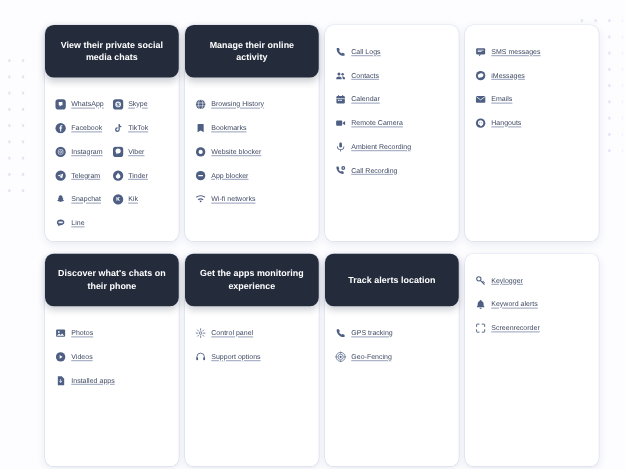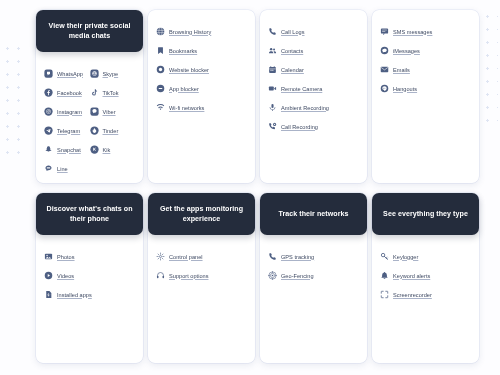--- a/index.html
+++ b/index.html
@@ -23,21 +23,21 @@
   }
   .dots-left{left:2px;top:42px;width:26px;height:120px;}
   .dots-right{right:2px;top:10px;width:38px;height:120px;}
 
   .grid{
     position:absolute;left:0;top:0;width:500px;height:375px;
     display:grid;
     grid-template-columns:repeat(4,111px);
     grid-template-rows:173px 170px;
     column-gap:1px;row-gap:10px;
-    padding:10px 0 0 36px;
+    padding:20px 0 0 36px;
     box-sizing:border-box;
   }
   .card{
     position:relative;
     width:107px;
     background:#ffffff;
     border-radius:7px;
     box-shadow:0 2px 7px rgba(40,60,110,.10), 0 0 0 .5px rgba(225,230,245,.9);
     display:flex;flex-direction:column;
     overflow:visible;
@@ -206,20 +206,23 @@
                   <path d="M12 4c4.4 0 8 2.8 8 6.3 0 3.5-3.6 6.3-8 6.3-.5 0-1-.04-1.5-.1l-3.3 2.1c-.3.2-.6 0-.5-.4l.5-2.2C4.8 14.8 4 13 4 10.3 4 6.8 7.6 4 12 4z"></path>
                   <rect x="7.4" y="8.6" width="9.2" height="3.4" rx=".6" fill="#fff" opacity=".92"></rect>
                 </svg>
               </span>
               <span class="lbl">Line</span>
             </a>
           </div>
         </div>
       </div>
       <div class="card">
+        <div class="card-head">
+          <h3>Manage their online activity</h3>
+        </div>
         <div class="card-body">
           <div class="items one-col">
             <a class="item">
               <span class="ico">
                 <svg viewBox="0 0 24 24">
                   <circle cx="12" cy="12" r="10"></circle>
                   <ellipse cx="12" cy="12" rx="4.4" ry="10" fill="none" stroke="#fff" stroke-width="1.2"></ellipse>
                   <path d="M2.6 9h18.8M2.6 15h18.8" stroke="#fff" stroke-width="1.2" fill="none"></path>
                 </svg>
               </span>
@@ -437,21 +440,21 @@
                   <rect x="17.4" y="12.6" width="4" height="6.4" rx="1.8"></rect>
                 </svg>
               </span>
               <span class="lbl">Support options</span>
             </a>
           </div>
         </div>
       </div>
       <div class="card">
         <div class="card-head">
-          <h3>Track their networks</h3>
+          <h3>Track alerts location</h3>
         </div>
         <div class="card-body">
           <div class="items one-col">
             <a class="item">
               <span class="ico">
                 <svg viewBox="0 0 24 24">
                   <path d="M7.4 3.5c.6 0 1 .3 1.3.9l1.3 2.9c.3.6.1 1.2-.4 1.6l-1.2.9a12.4 12.4 0 005.8 5.8l.9-1.2c.4-.5 1-.7 1.6-.4l2.9 1.3c.6.3.9.7.9 1.3v2.6c0 .9-.7 1.3-1.6 1.3C10.6 20.5 3.5 13.4 3.5 5.1c0-.9.4-1.6 1.3-1.6z"></path>
                 </svg>
               </span>
               <span class="lbl">GPS tracking</span>
@@ -466,23 +469,20 @@
                     <path d="M12 1.4v3M12 19.6v3M1.4 12h3M19.6 12h3"></path>
                   </g>
                 </svg>
               </span>
               <span class="lbl">Geo-Fencing</span>
             </a>
           </div>
         </div>
       </div>
       <div class="card">
-        <div class="card-head">
-          <h3>See everything they type</h3>
-        </div>
         <div class="card-body">
           <div class="items one-col">
             <a class="item">
               <span class="ico">
                 <svg viewBox="0 0 24 24">
                   <circle cx="8.2" cy="8.2" r="4.6" fill="none" stroke="currentColor" stroke-width="2.2"></circle>
                   <path d="M11.4 11.4l8.4 8.4M15.6 15.6l2-2M18 18l1.8-1.8" stroke="currentColor" stroke-width="2.2" fill="none" stroke-linecap="round"></path>
                 </svg>
               </span>
               <span class="lbl">Keylogger</span>

